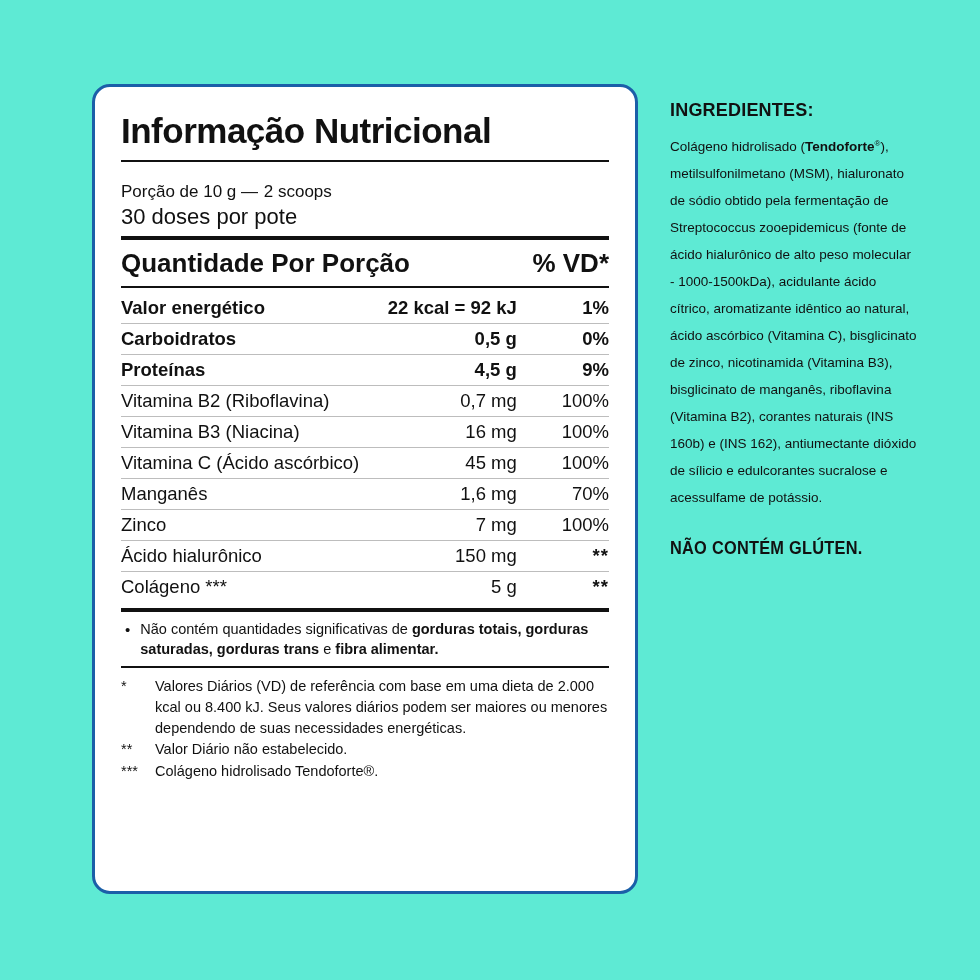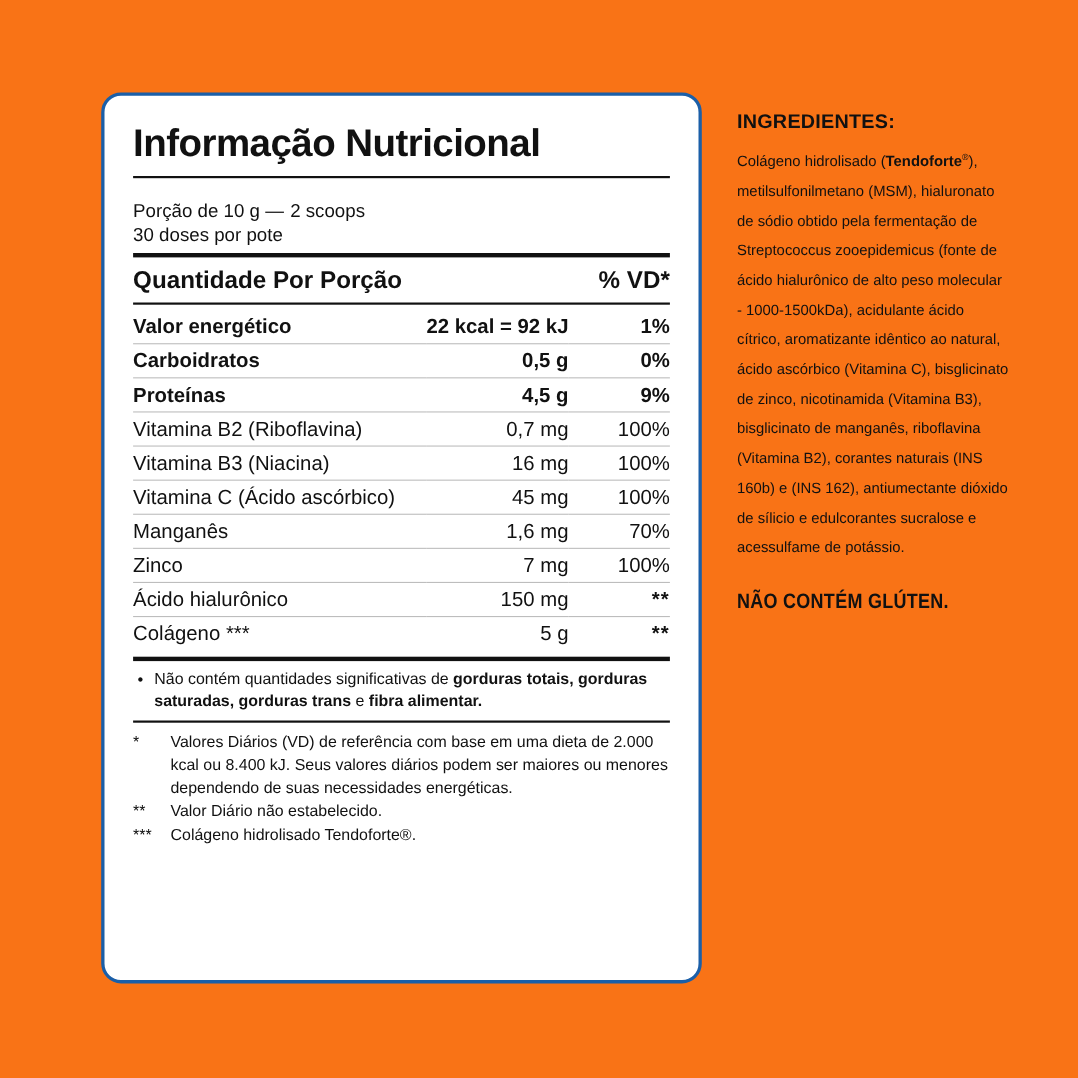--- a/index.html
+++ b/index.html
@@ -6,21 +6,21 @@
   html, body {
     margin: 0; padding: 0;
     width: 980px; height: 980px;
     background: #ffffff;
     font-family: "Liberation Sans", sans-serif;
     color: #111111;
   }
   .page {
     position: relative;
     width: 980px; height: 980px;
-    background: #f97316;
+    background: #5eead4;
     overflow: hidden;
   }
 
   
   .panel {
     position: absolute;
     left: 92px; top: 84px;
     width: 546px; height: 810px;
     border: 3px solid #1b5fa8;
     border-radius: 18px;
@@ -40,31 +40,31 @@
 
   .portion {
     font-size: 17px;
     font-weight: 400;
     color: #111;
     line-height: 1.15;
     margin-top: 20px;
   }
   .portion .dash { letter-spacing: 1px; }
   .doses {
-    font-size: 17px;
+    font-size: 22px;
     color: #111;
     margin-top: 3px;
     margin-bottom: 6px;
   }
 
   .qty-header {
     display: flex;
     justify-content: space-between;
     align-items: baseline;
-    font-size: 22px;
+    font-size: 26px;
     font-weight: 700;
     margin: 6px 0 7px 0;
   }
 
   table.nutri {
     width: 100%;
     border-collapse: collapse;
     font-size: 18.5px;
   }
   table.nutri td {

